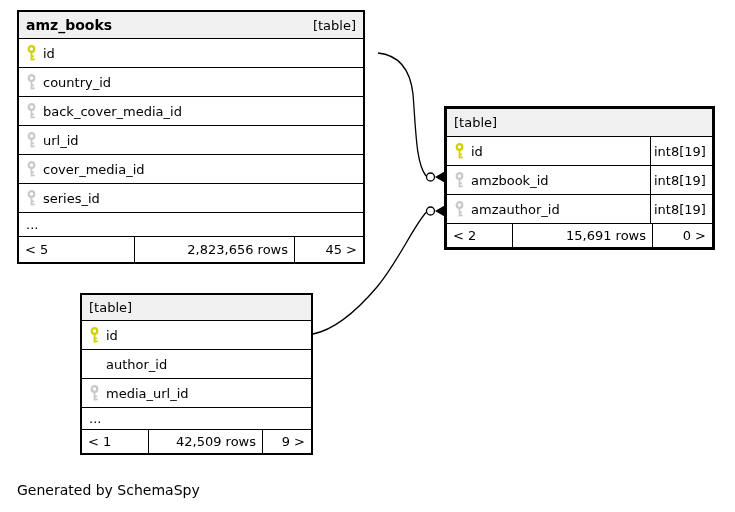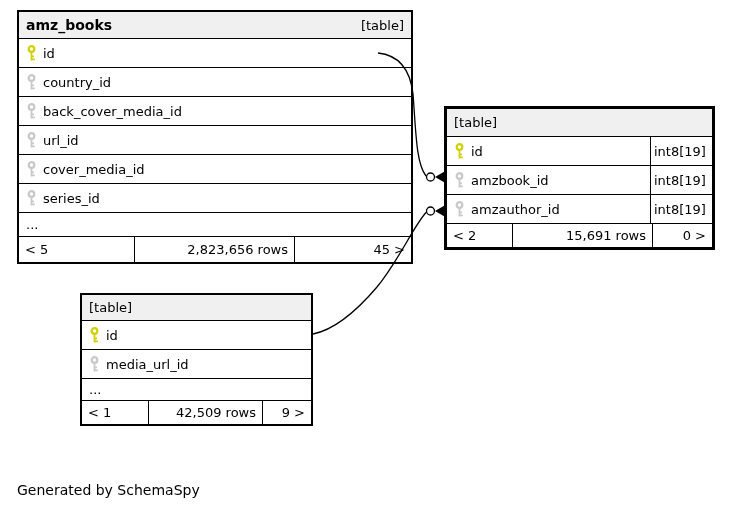--- a/index.html
+++ b/index.html
@@ -39,21 +39,21 @@
   .keywrap[data-key="foreign"] { color:#c9c9c9; }
   .keywrap[data-key="none"]    { visibility:hidden; }
   .ftr { display:flex; align-items:stretch; box-sizing:border-box; font-size:13px; }
   .ftr .fcell {
     display:flex; align-items:center; box-sizing:border-box; padding:0 6px;
   }
   .ftr .fcell.mid, .ftr .fcell.rt { border-left:1px solid #000; justify-content:flex-end; }
   .ftr .fcell.lft { justify-content:flex-start; }
 
   
-  #t-books { left:17px; top:10px; width:396px; }
+  #t-books { left:17px; top:10px; width:348px; }
   #t-books .hdr { height:27px; }
   #t-books .row { height:29px; }
   #t-books .row.short { height:24px; }
   #t-books .ftr { height:25px; }
   #t-books .fcell.lft { width:115px; }
   #t-books .fcell.mid { width:160px; }
   #t-books .fcell.rt  { flex:1; }
 
   
   #t-abba { left:444px; top:106px; width:271px; }
@@ -237,20 +237,31 @@
           <svg width="11" height="17" viewBox="0 0 11 17">
             <circle cx="5.5" cy="4" r="2.8" fill="none" stroke="currentColor" stroke-width="2.2"></circle>
             <path d="M5.5 6.8 L5.5 15.5 M5.5 14.4 L8.8 14.4 M5.5 11.4 L8 11.4" stroke="currentColor" stroke-width="1.8" fill="none"></path>
           </svg>
         </span>
       <span class="cname">id</span>
     </div>
   </div>
   <div class="row">
     <div class="namecell">
+      <span class="keywrap" data-key="none">
+          <svg width="11" height="17" viewBox="0 0 11 17">
+            <circle cx="5.5" cy="4" r="2.8" fill="none" stroke="currentColor" stroke-width="2.2"></circle>
+            <path d="M5.5 6.8 L5.5 15.5 M5.5 14.4 L8.8 14.4 M5.5 11.4 L8 11.4" stroke="currentColor" stroke-width="1.8" fill="none"></path>
+          </svg>
+        </span>
+      <span class="cname">author_id</span>
+    </div>
+  </div>
+  <div class="row">
+    <div class="namecell">
       <span class="keywrap" data-key="foreign">
           <svg width="11" height="17" viewBox="0 0 11 17">
             <circle cx="5.5" cy="4" r="2.8" fill="none" stroke="currentColor" stroke-width="2.2"></circle>
             <path d="M5.5 6.8 L5.5 15.5 M5.5 14.4 L8.8 14.4 M5.5 11.4 L8 11.4" stroke="currentColor" stroke-width="1.8" fill="none"></path>
           </svg>
         </span>
       <span class="cname">media_url_id</span>
     </div>
   </div>
   <div class="row short">

